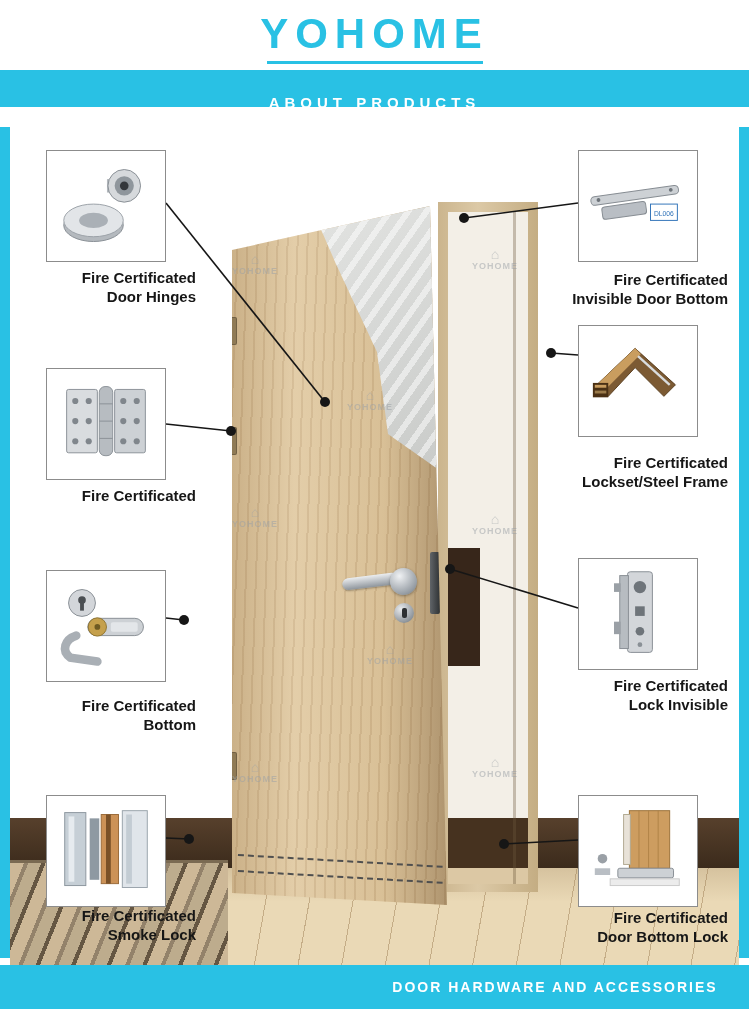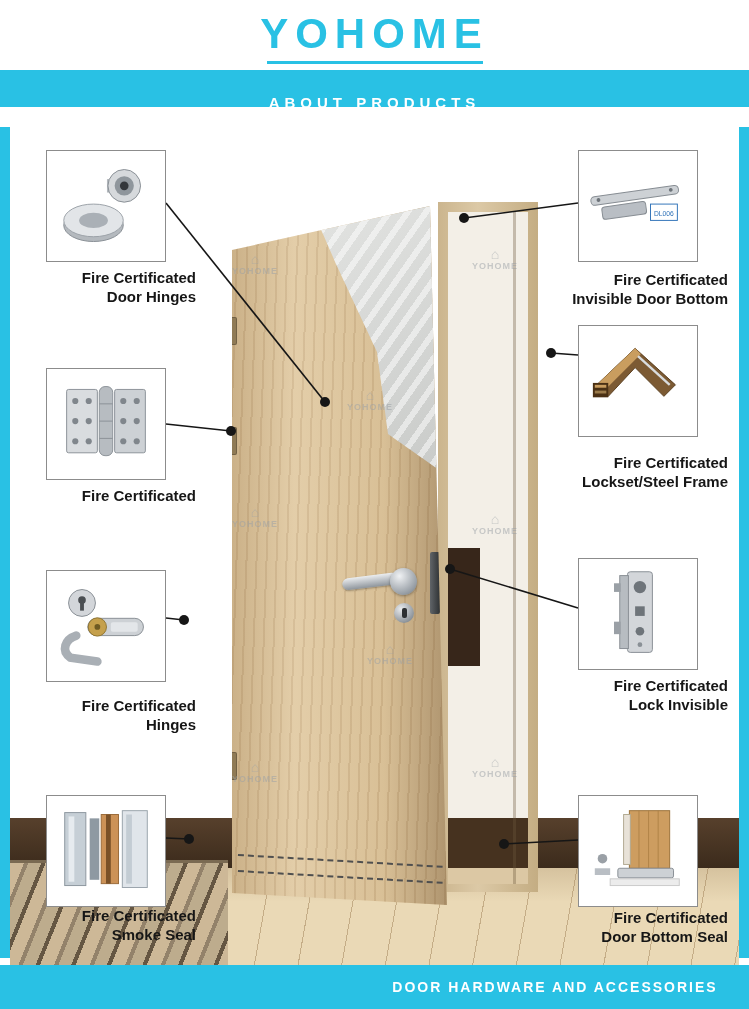--- a/index.html
+++ b/index.html
@@ -233,37 +233,37 @@
       <rect x="28" y="23" width="4" height="11" fill="#4a4e52"></rect>
       <rect x="36" y="42" width="58" height="18" rx="9" fill="#cdd1d5" stroke="#878d93"></rect>
       <circle cx="46" cy="51" r="9.5" fill="#c5a04c" stroke="#8f742f"></circle>
       <circle cx="46" cy="51" r="3" fill="#6e5a22"></circle>
       <rect x="60" y="46" width="28" height="10" rx="2" fill="#e3e6e9"></rect>
       <path d="M24,60 C12,64 8,76 18,83 L46,87" stroke="#a9afb5" stroke-width="9" fill="none" stroke-linecap="round"></path>
     </svg>
   </div>
   <div class="callout-label" style="left:16px;top:696px">
     <div>Fire Certificated</div>
-    <div>Hinges</div>
+    <div>Bottom</div>
   </div>
 
   <div class="callout-box" style="left:46px;top:795px">
     <svg viewBox="0 0 110 100" width="106" height="96">
       <rect x="12" y="10" width="22" height="76" fill="#c6cfd6" stroke="#8b959d"></rect>
       <rect x="16" y="14" width="6" height="68" fill="#e6ebef"></rect>
       <rect x="38" y="16" width="10" height="64" fill="#8e99a2"></rect>
       <rect x="50" y="12" width="18" height="72" fill="#cc9257" stroke="#9a6a38"></rect>
       <rect x="55" y="12" width="5" height="72" fill="#7a5128"></rect>
       <rect x="72" y="8" width="26" height="80" fill="#e0e5ea" stroke="#98a2aa"></rect>
       <rect x="76" y="12" width="6" height="72" fill="#c3ccd3"></rect>
     </svg>
   </div>
   <div class="callout-label" style="left:16px;top:906px">
     <div>Fire Certificated</div>
-    <div>Smoke Seal</div>
+    <div>Smoke Lock</div>
   </div>
 
   <div class="callout-box" style="left:578px;top:150px">
     <svg viewBox="0 0 110 100" width="106" height="96">
       <g transform="rotate(-8 55 42)">
         <rect x="6" y="34" width="92" height="9" rx="4" fill="#cdd1d5" stroke="#878d93"></rect>
         <rect x="16" y="46" width="46" height="13" rx="3" fill="#b9bec4" stroke="#878d93"></rect>
         <circle cx="14" cy="38" r="2" fill="#6e747a"></circle>
         <circle cx="90" cy="38" r="2" fill="#6e747a"></circle>
       </g>
@@ -316,20 +316,20 @@
       <line x1="76" y1="8" x2="76" y2="68" stroke="#b08347"></line>
       <rect x="40" y="12" width="7" height="52" fill="#e8e2d8" stroke="#b0a890"></rect>
       <rect x="34" y="68" width="58" height="10" rx="2" fill="#cdd1d5" stroke="#878d93"></rect>
       <rect x="26" y="79" width="72" height="7" fill="#ececec" stroke="#c9c9c9"></rect>
       <circle cx="18" cy="58" r="5" fill="#9aa0a6"></circle>
       <rect x="10" y="68" width="16" height="7" fill="#b9bec4"></rect>
     </svg>
   </div>
   <div class="callout-label" style="left:548px;top:908px">
     <div>Fire Certificated</div>
-    <div>Door Bottom Seal</div>
+    <div>Door Bottom Lock</div>
   </div>
 
   <div class="banner-bottom">
     <span>DOOR HARDWARE AND ACCESSORIES</span>
   </div>
 
 </div>
 
 </body></html>

